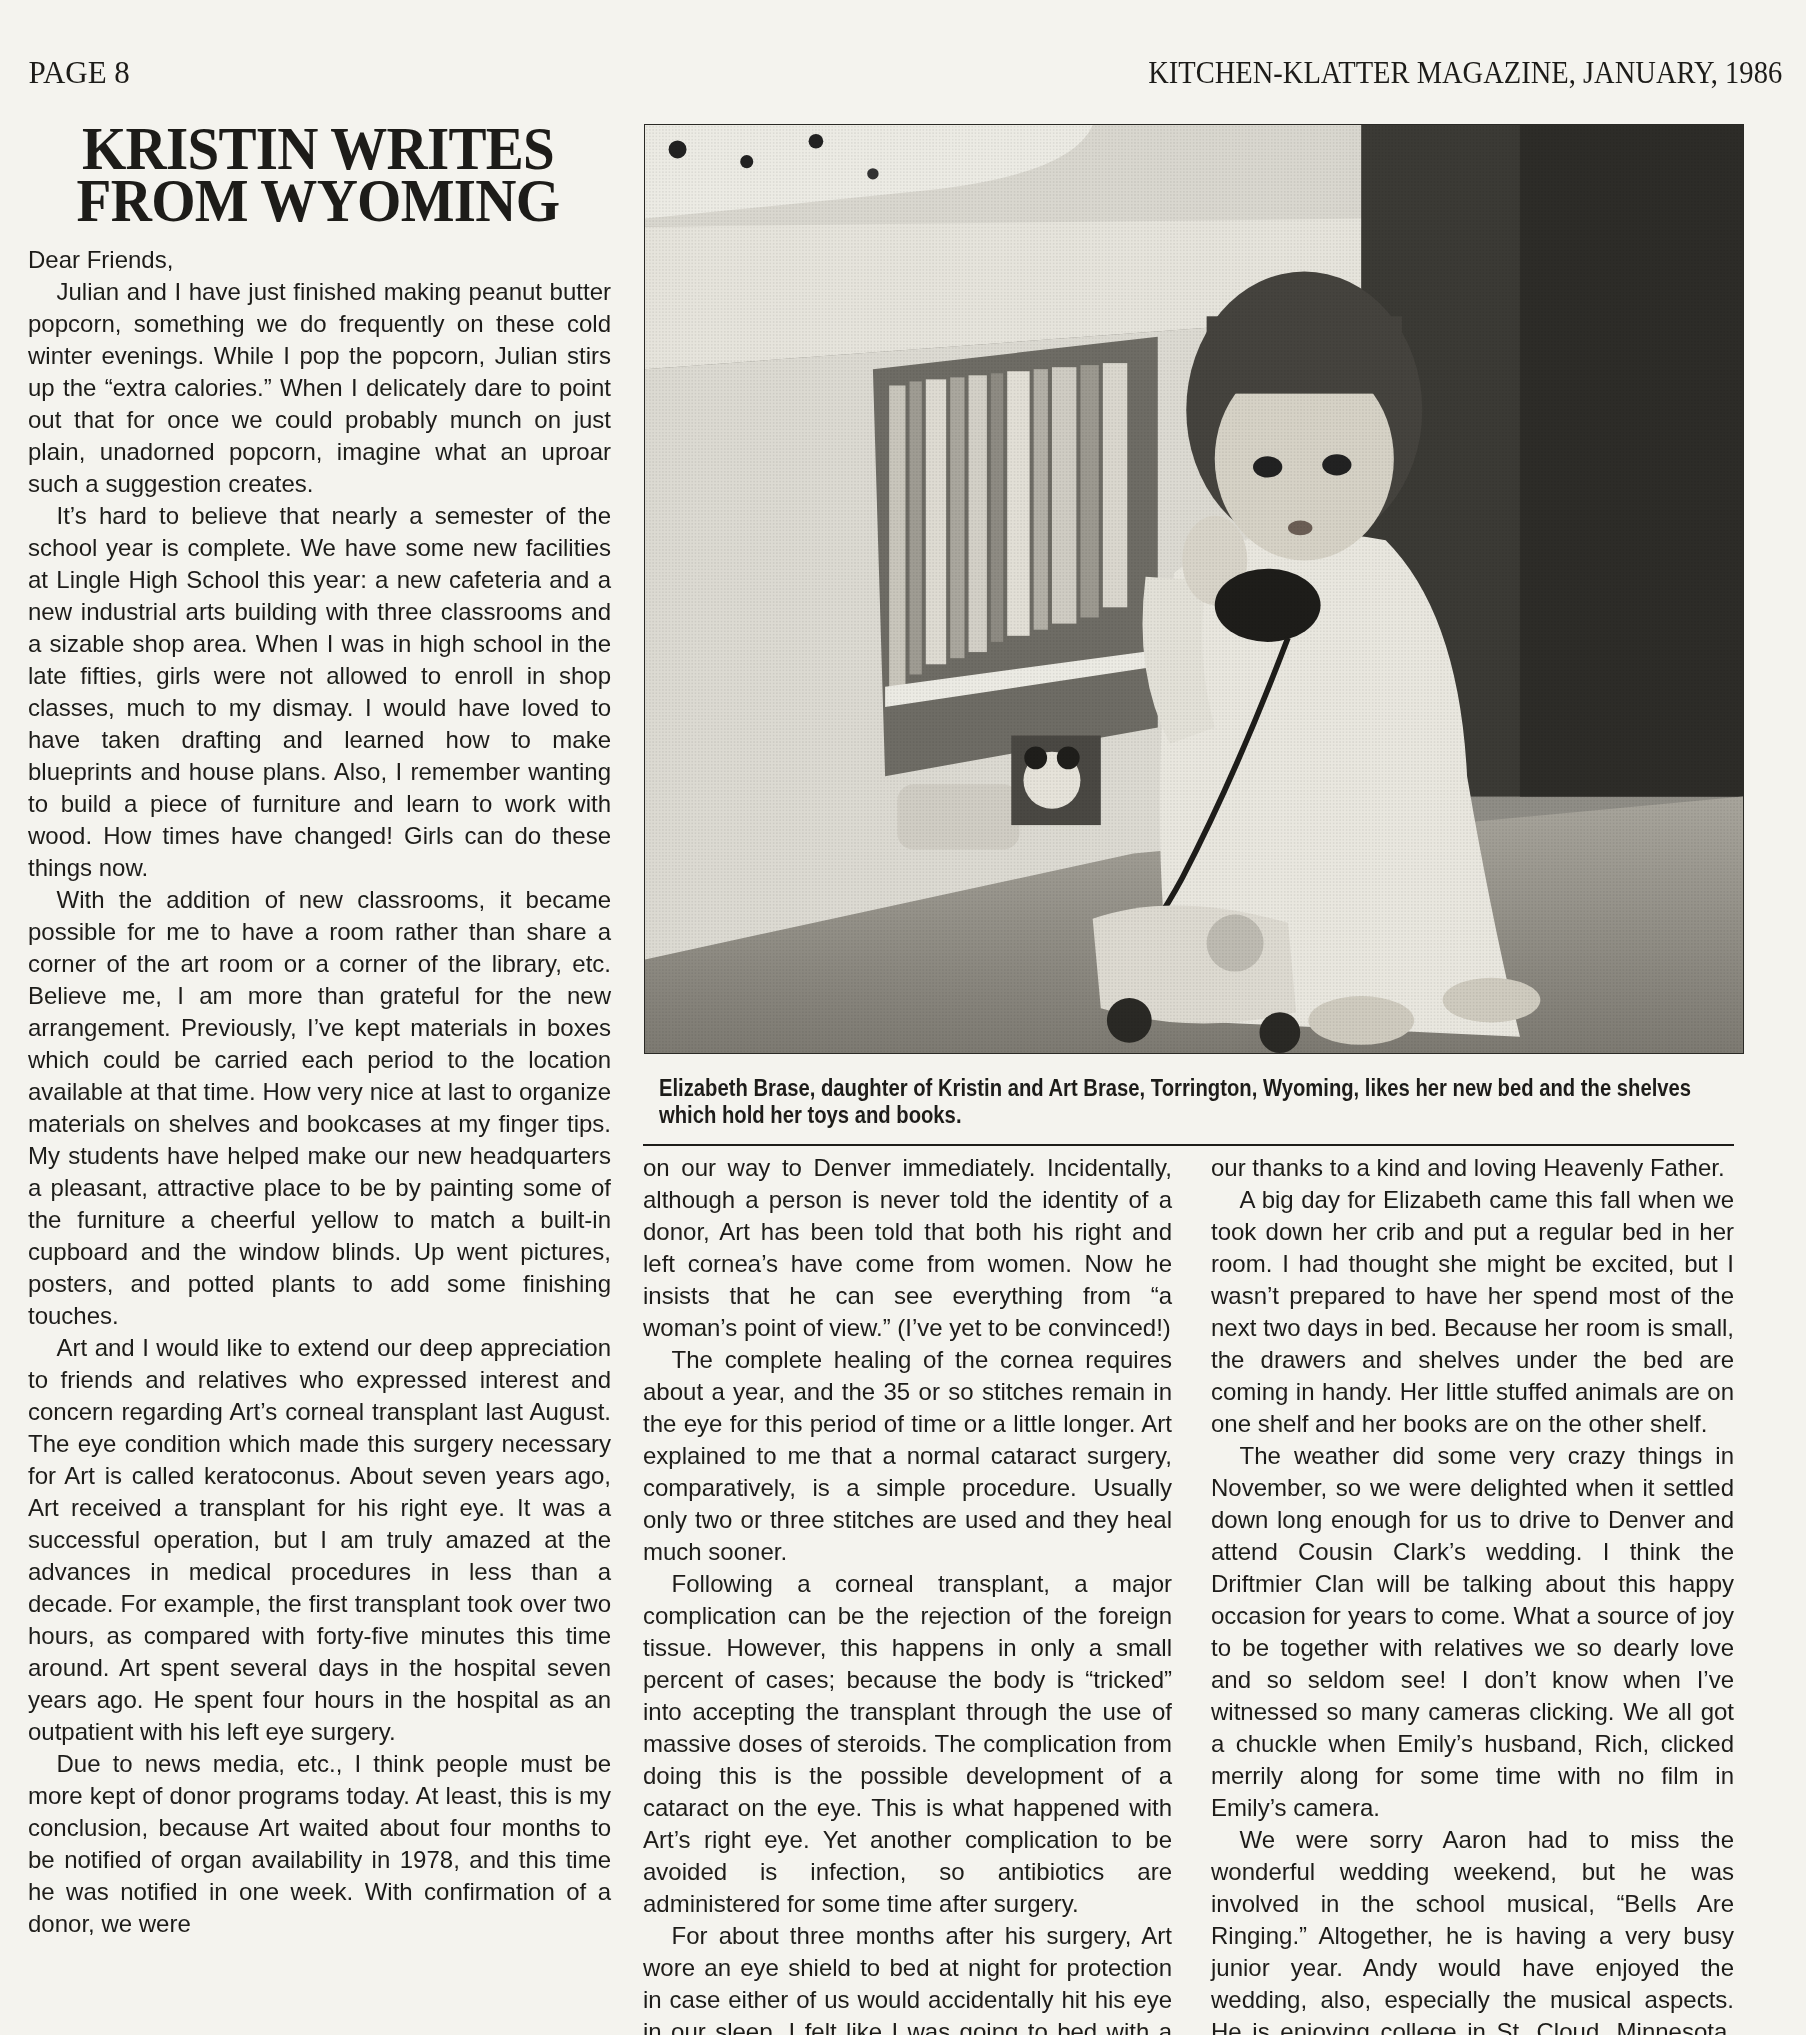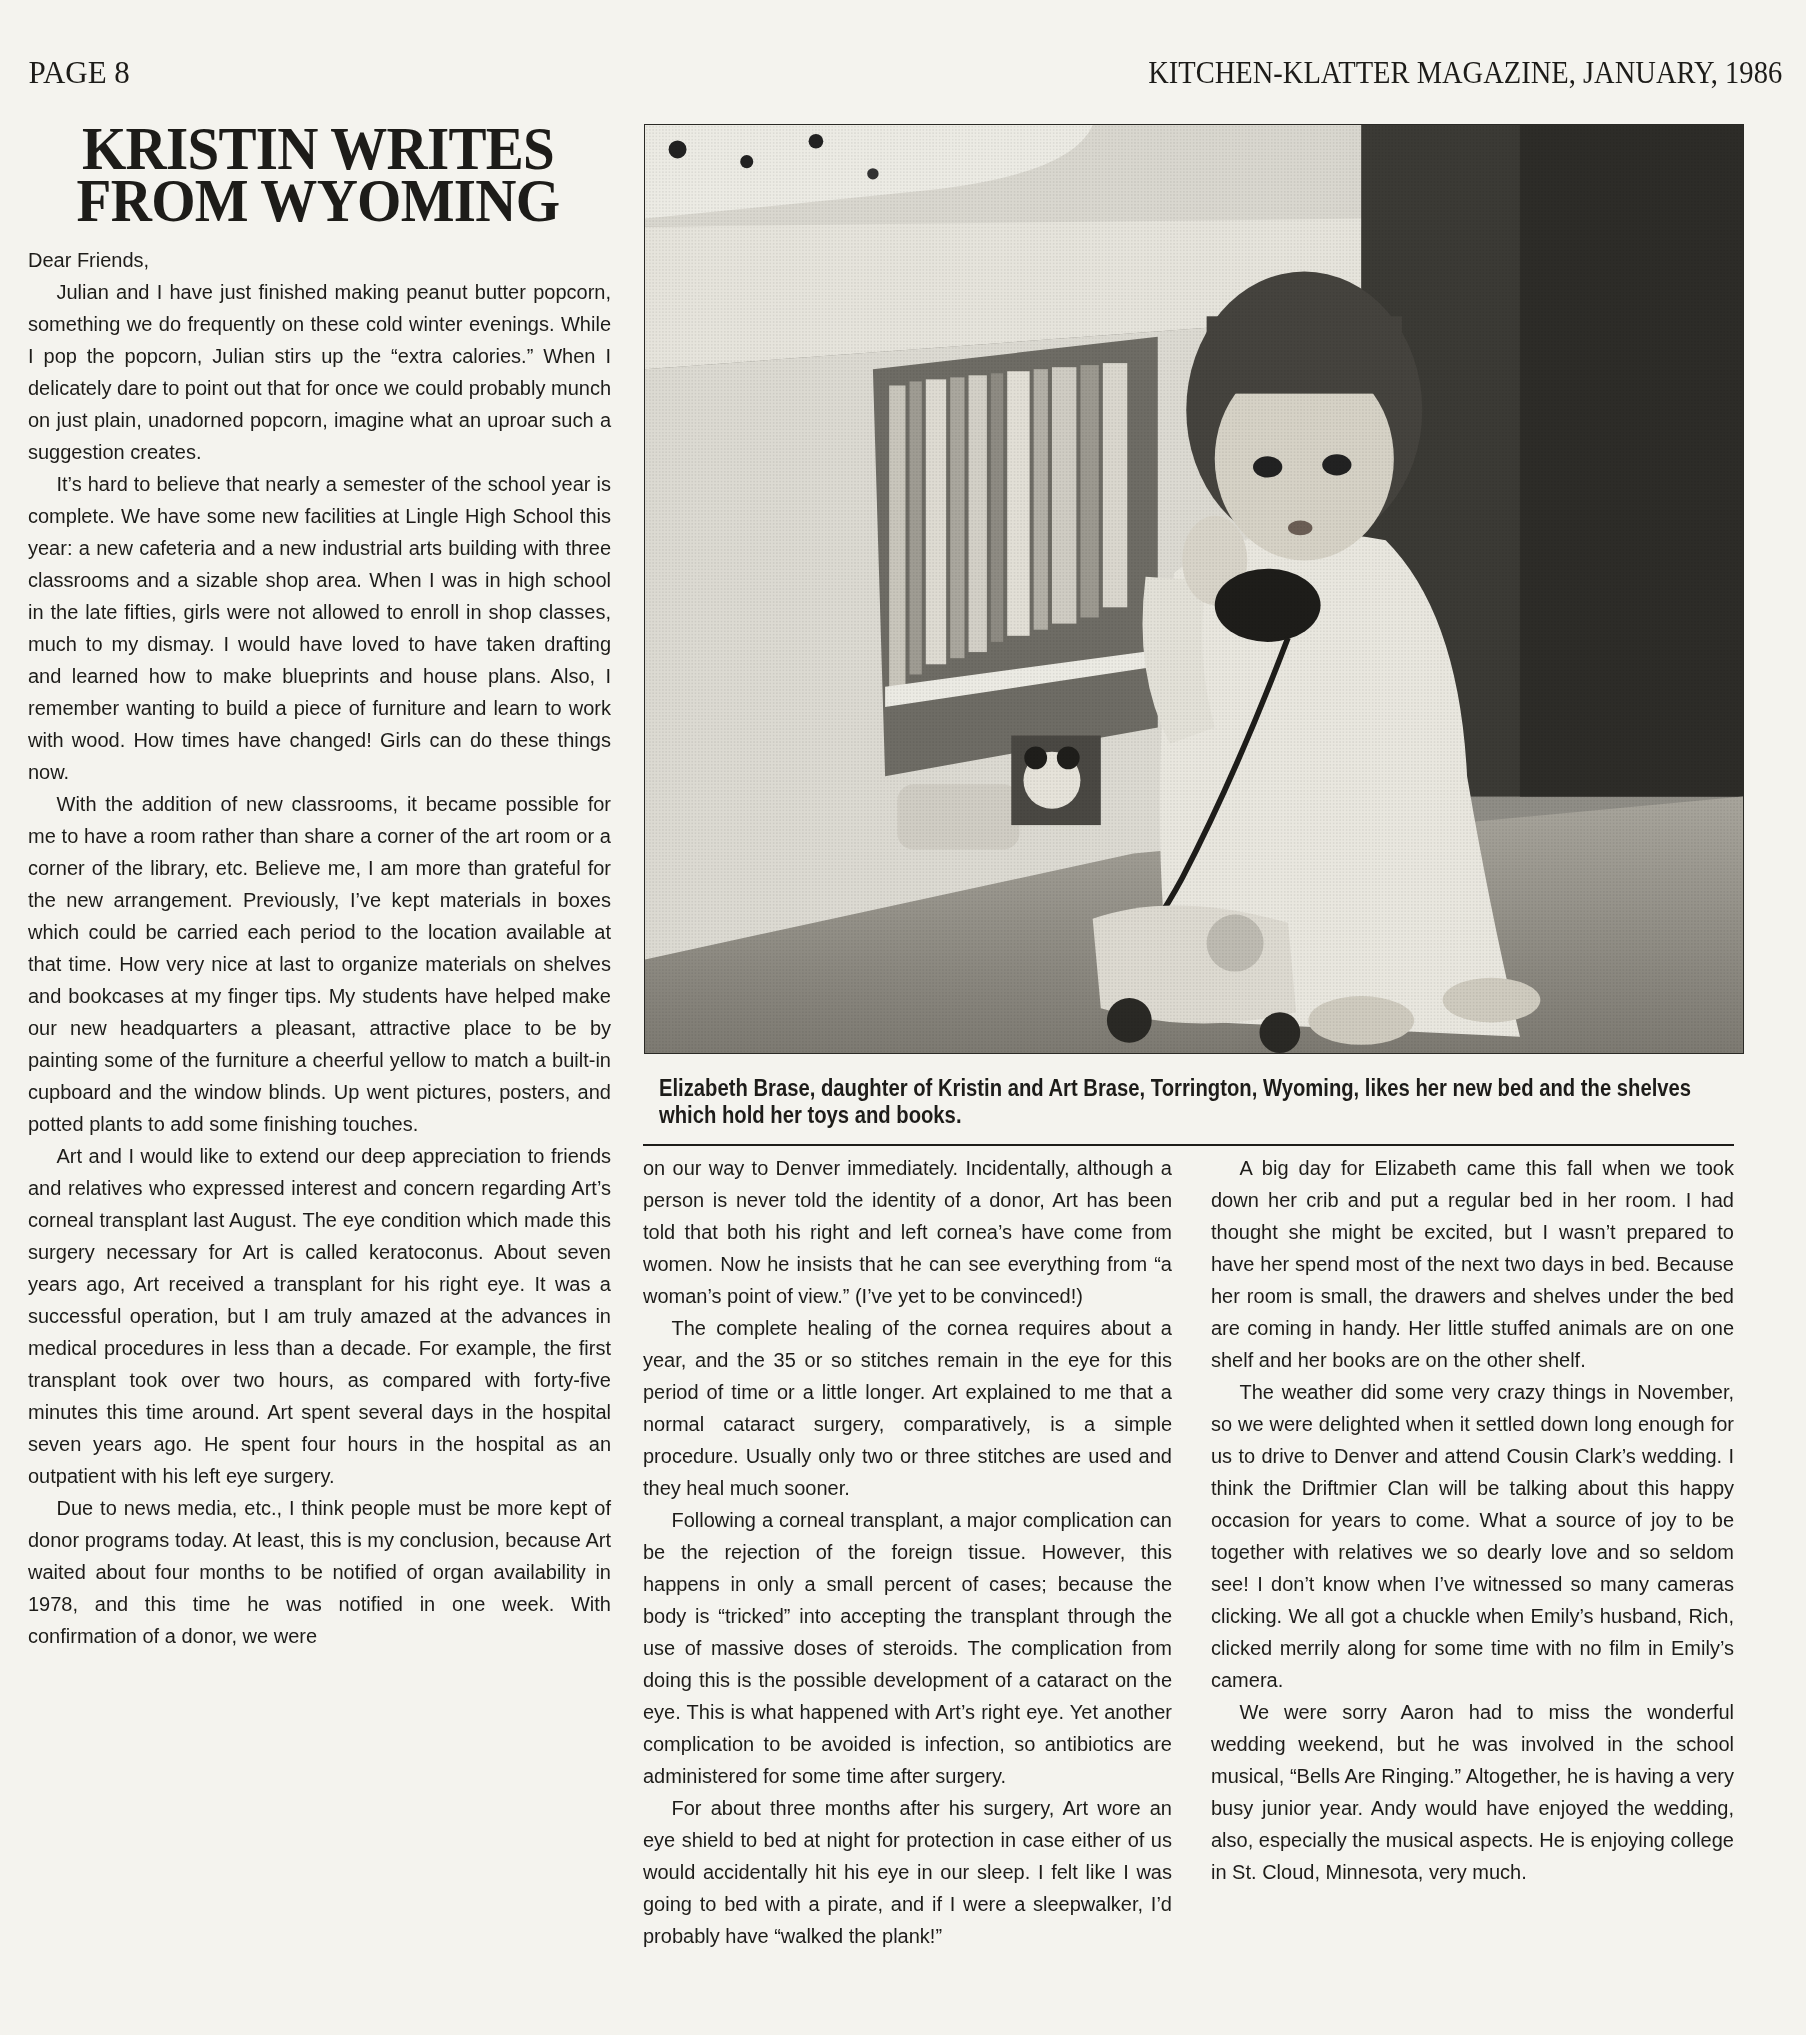--- a/index.html
+++ b/index.html
@@ -35,21 +35,21 @@
       font-size: 62px;
       line-height: 52px;
       letter-spacing: -0.8px;
       transform: scaleX(0.92);
       transform-origin: center top;
     }
 
     .col {
       position: absolute;
       font-family: "Liberation Sans", "DejaVu Sans", sans-serif;
-      font-size: 20px;
+      font-size: 24px;
       line-height: 32px;
       text-align: justify;
       color: #1d1c19;
     }
     .col p { margin: 0; text-indent: 28.5px; }
     .col p.noindent { text-indent: 0; }
     .col-1 { left: 28px; top: 244px; width: 583px; }
     .col-2 { left: 643px; top: 1152px; width: 529px; }
     .col-3 { left: 1211px; top: 1152px; width: 523px; }
 
@@ -191,18 +191,19 @@
 
 <div class="col col-2">
   <p class="noindent">on our way to Denver immediately. Incidentally, although a person is never told the identity of a donor, Art has been told that both his right and left cornea’s have come from women. Now he insists that he can see everything from “a woman’s point of view.” (I’ve yet to be convinced!)</p>
   <p>The complete healing of the cornea requires about a year, and the 35 or so stitches remain in the eye for this period of time or a little longer. Art explained to me that a normal cataract surgery, comparatively, is a simple procedure. Usually only two or three stitches are used and they heal much sooner.</p>
   <p>Following a corneal transplant, a major complication can be the rejection of the foreign tissue. However, this happens in only a small percent of cases; because the body is “tricked” into accepting the transplant through the use of massive doses of steroids. The complication from doing this is the possible development of a cataract on the eye. This is what happened with Art’s right eye. Yet another complication to be avoided is infection, so antibiotics are administered for some time after surgery.</p>
   <p>For about three months after his surgery, Art wore an eye shield to bed at night for protection in case either of us would accidentally hit his eye in our sleep. I felt like I was going to bed with a pirate, and if I were a sleepwalker, I’d probably have “walked the plank!”</p>
 
 </div>
 
 <div class="col col-3">
+  <p class="noindent">our thanks to a kind and loving Heavenly Father.</p>
   <p>A big day for Elizabeth came this fall when we took down her crib and put a regular bed in her room. I had thought she might be excited, but I wasn’t prepared to have her spend most of the next two days in bed. Because her room is small, the drawers and shelves under the bed are coming in handy. Her little stuffed animals are on one shelf and her books are on the other shelf.</p>
   <p>The weather did some very crazy things in November, so we were delighted when it settled down long enough for us to drive to Denver and attend Cousin Clark’s wedding. I think the Driftmier Clan will be talking about this happy occasion for years to come. What a source of joy to be together with relatives we so dearly love and so seldom see! I don’t know when I’ve witnessed so many cameras clicking. We all got a chuckle when Emily’s husband, Rich, clicked merrily along for some time with no film in Emily’s camera.</p>
   <p>We were sorry Aaron had to miss the wonderful wedding weekend, but he was involved in the school musical, “Bells Are Ringing.” Altogether, he is having a very busy junior year. Andy would have enjoyed the wedding, also, especially the musical aspects. He is enjoying college in St. Cloud, Minnesota, very much.</p>
 
 </div>
 
 
 </body></html>

